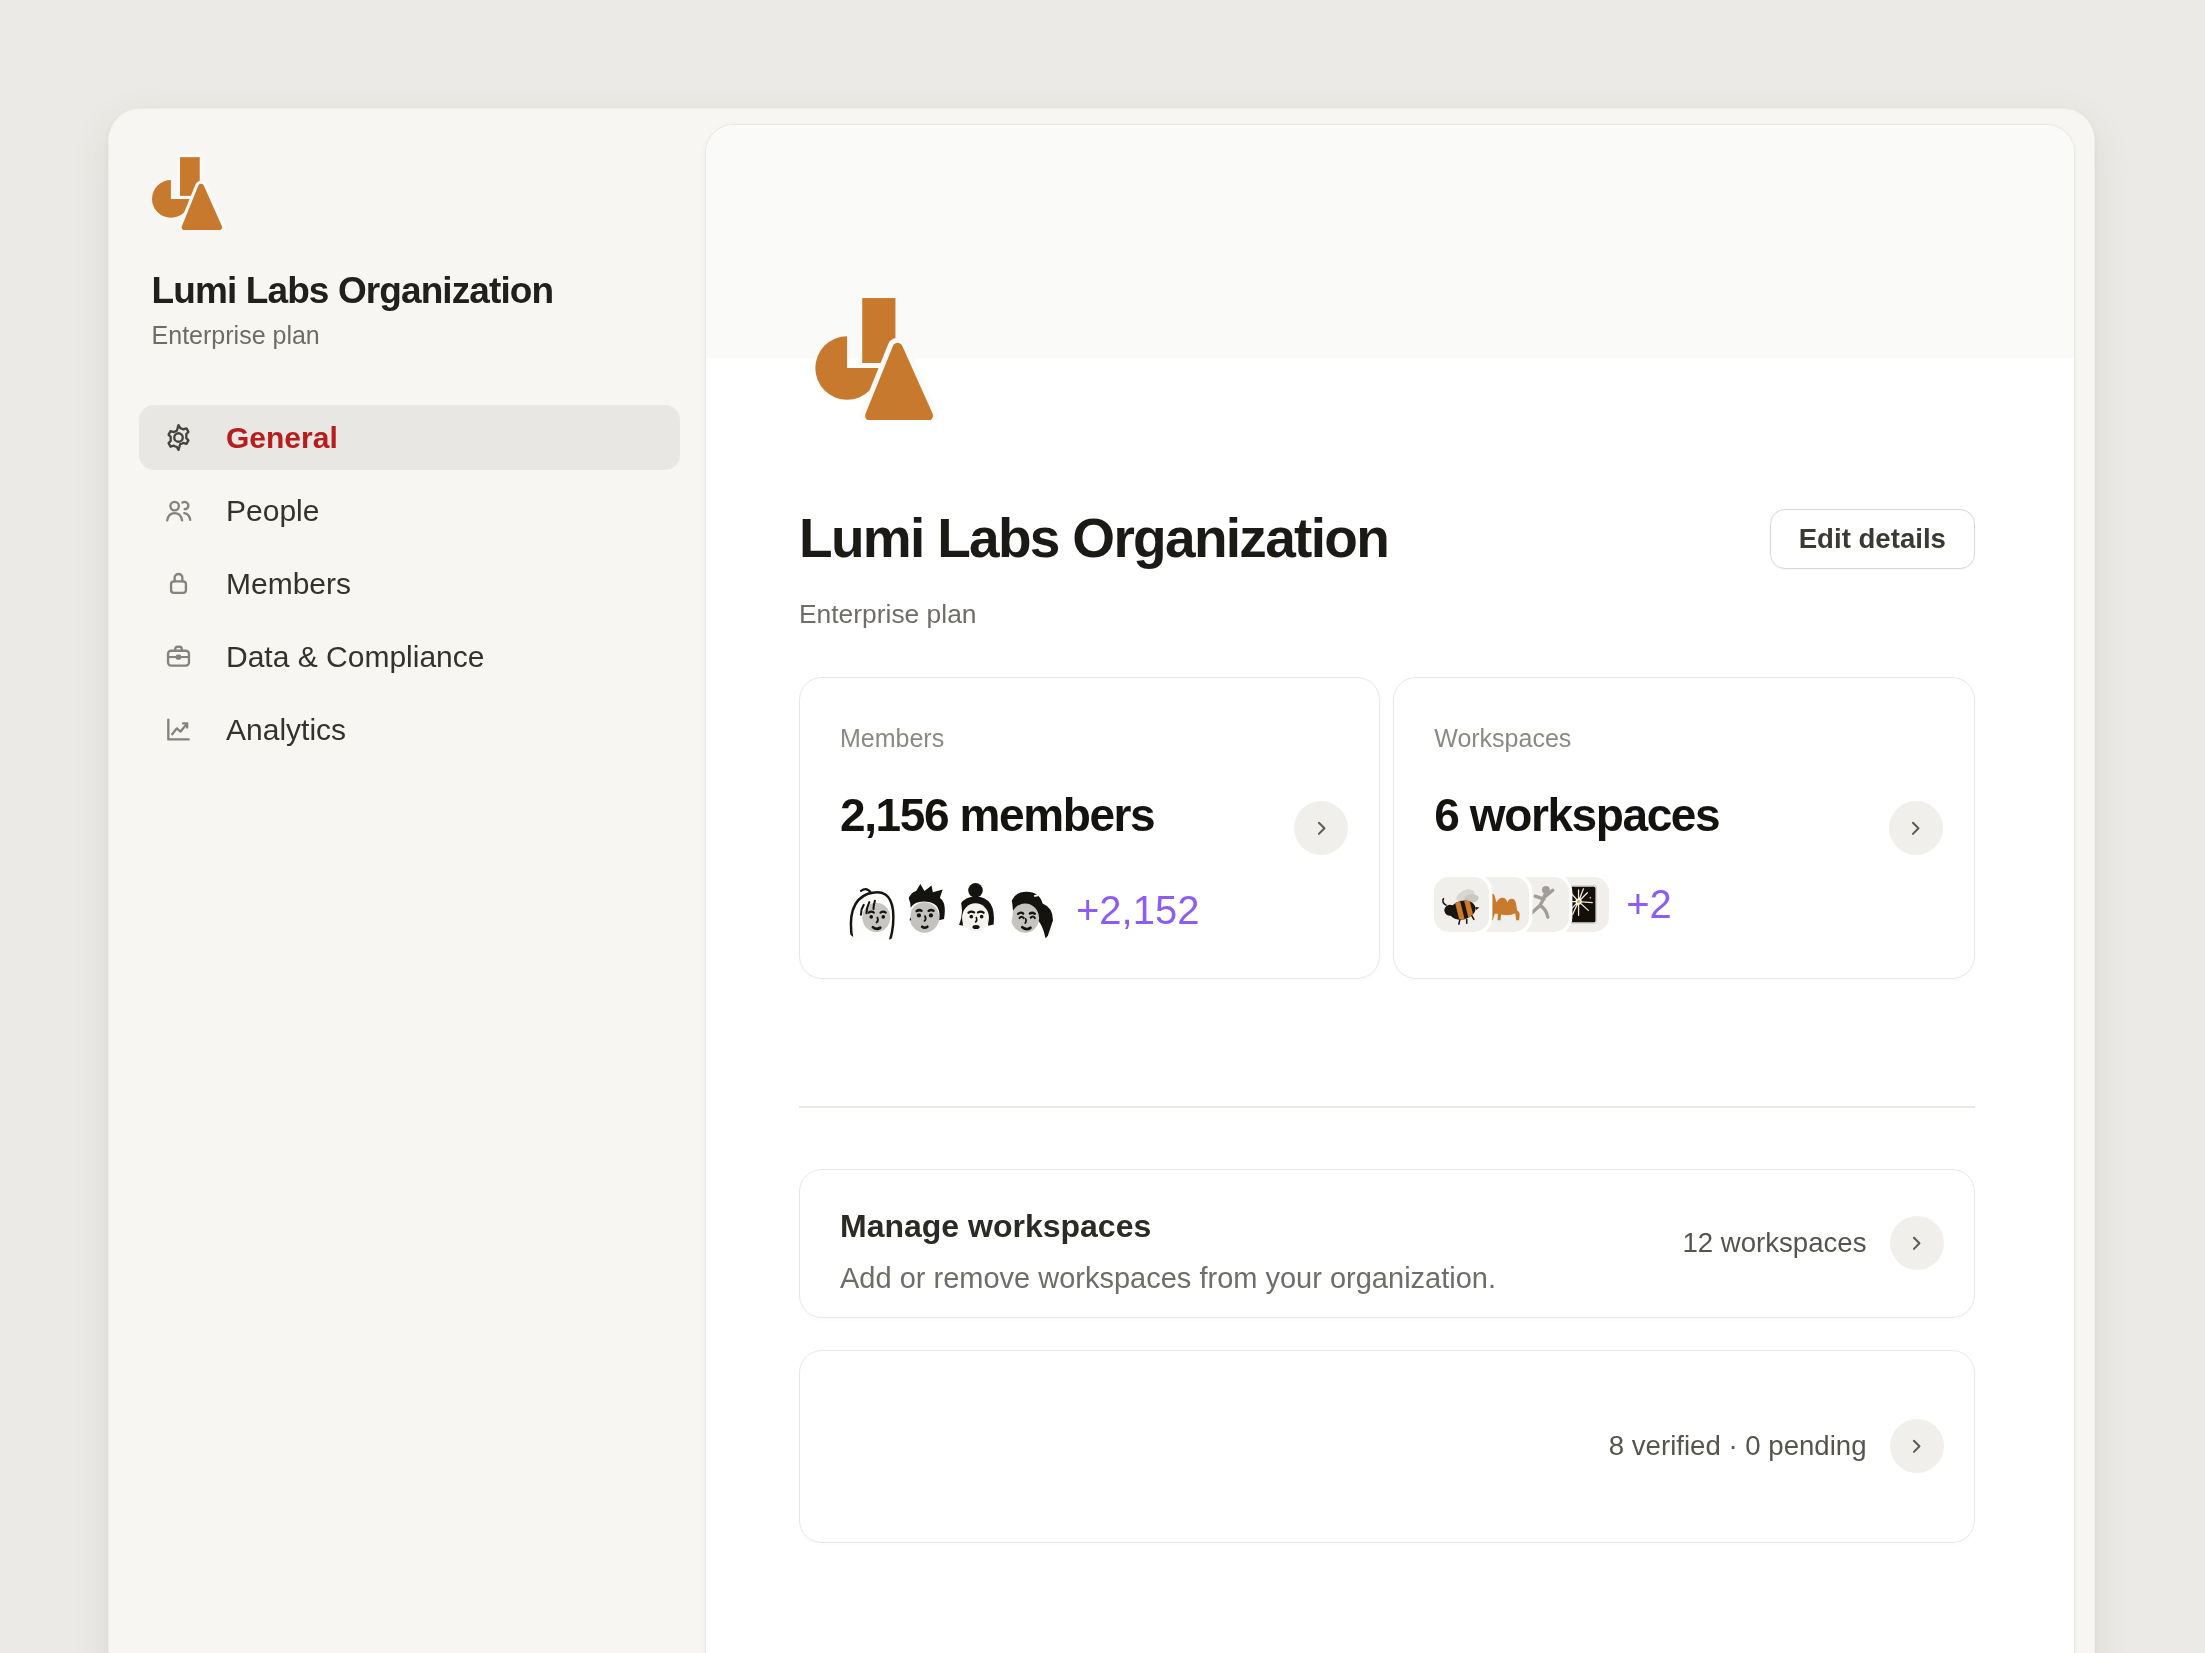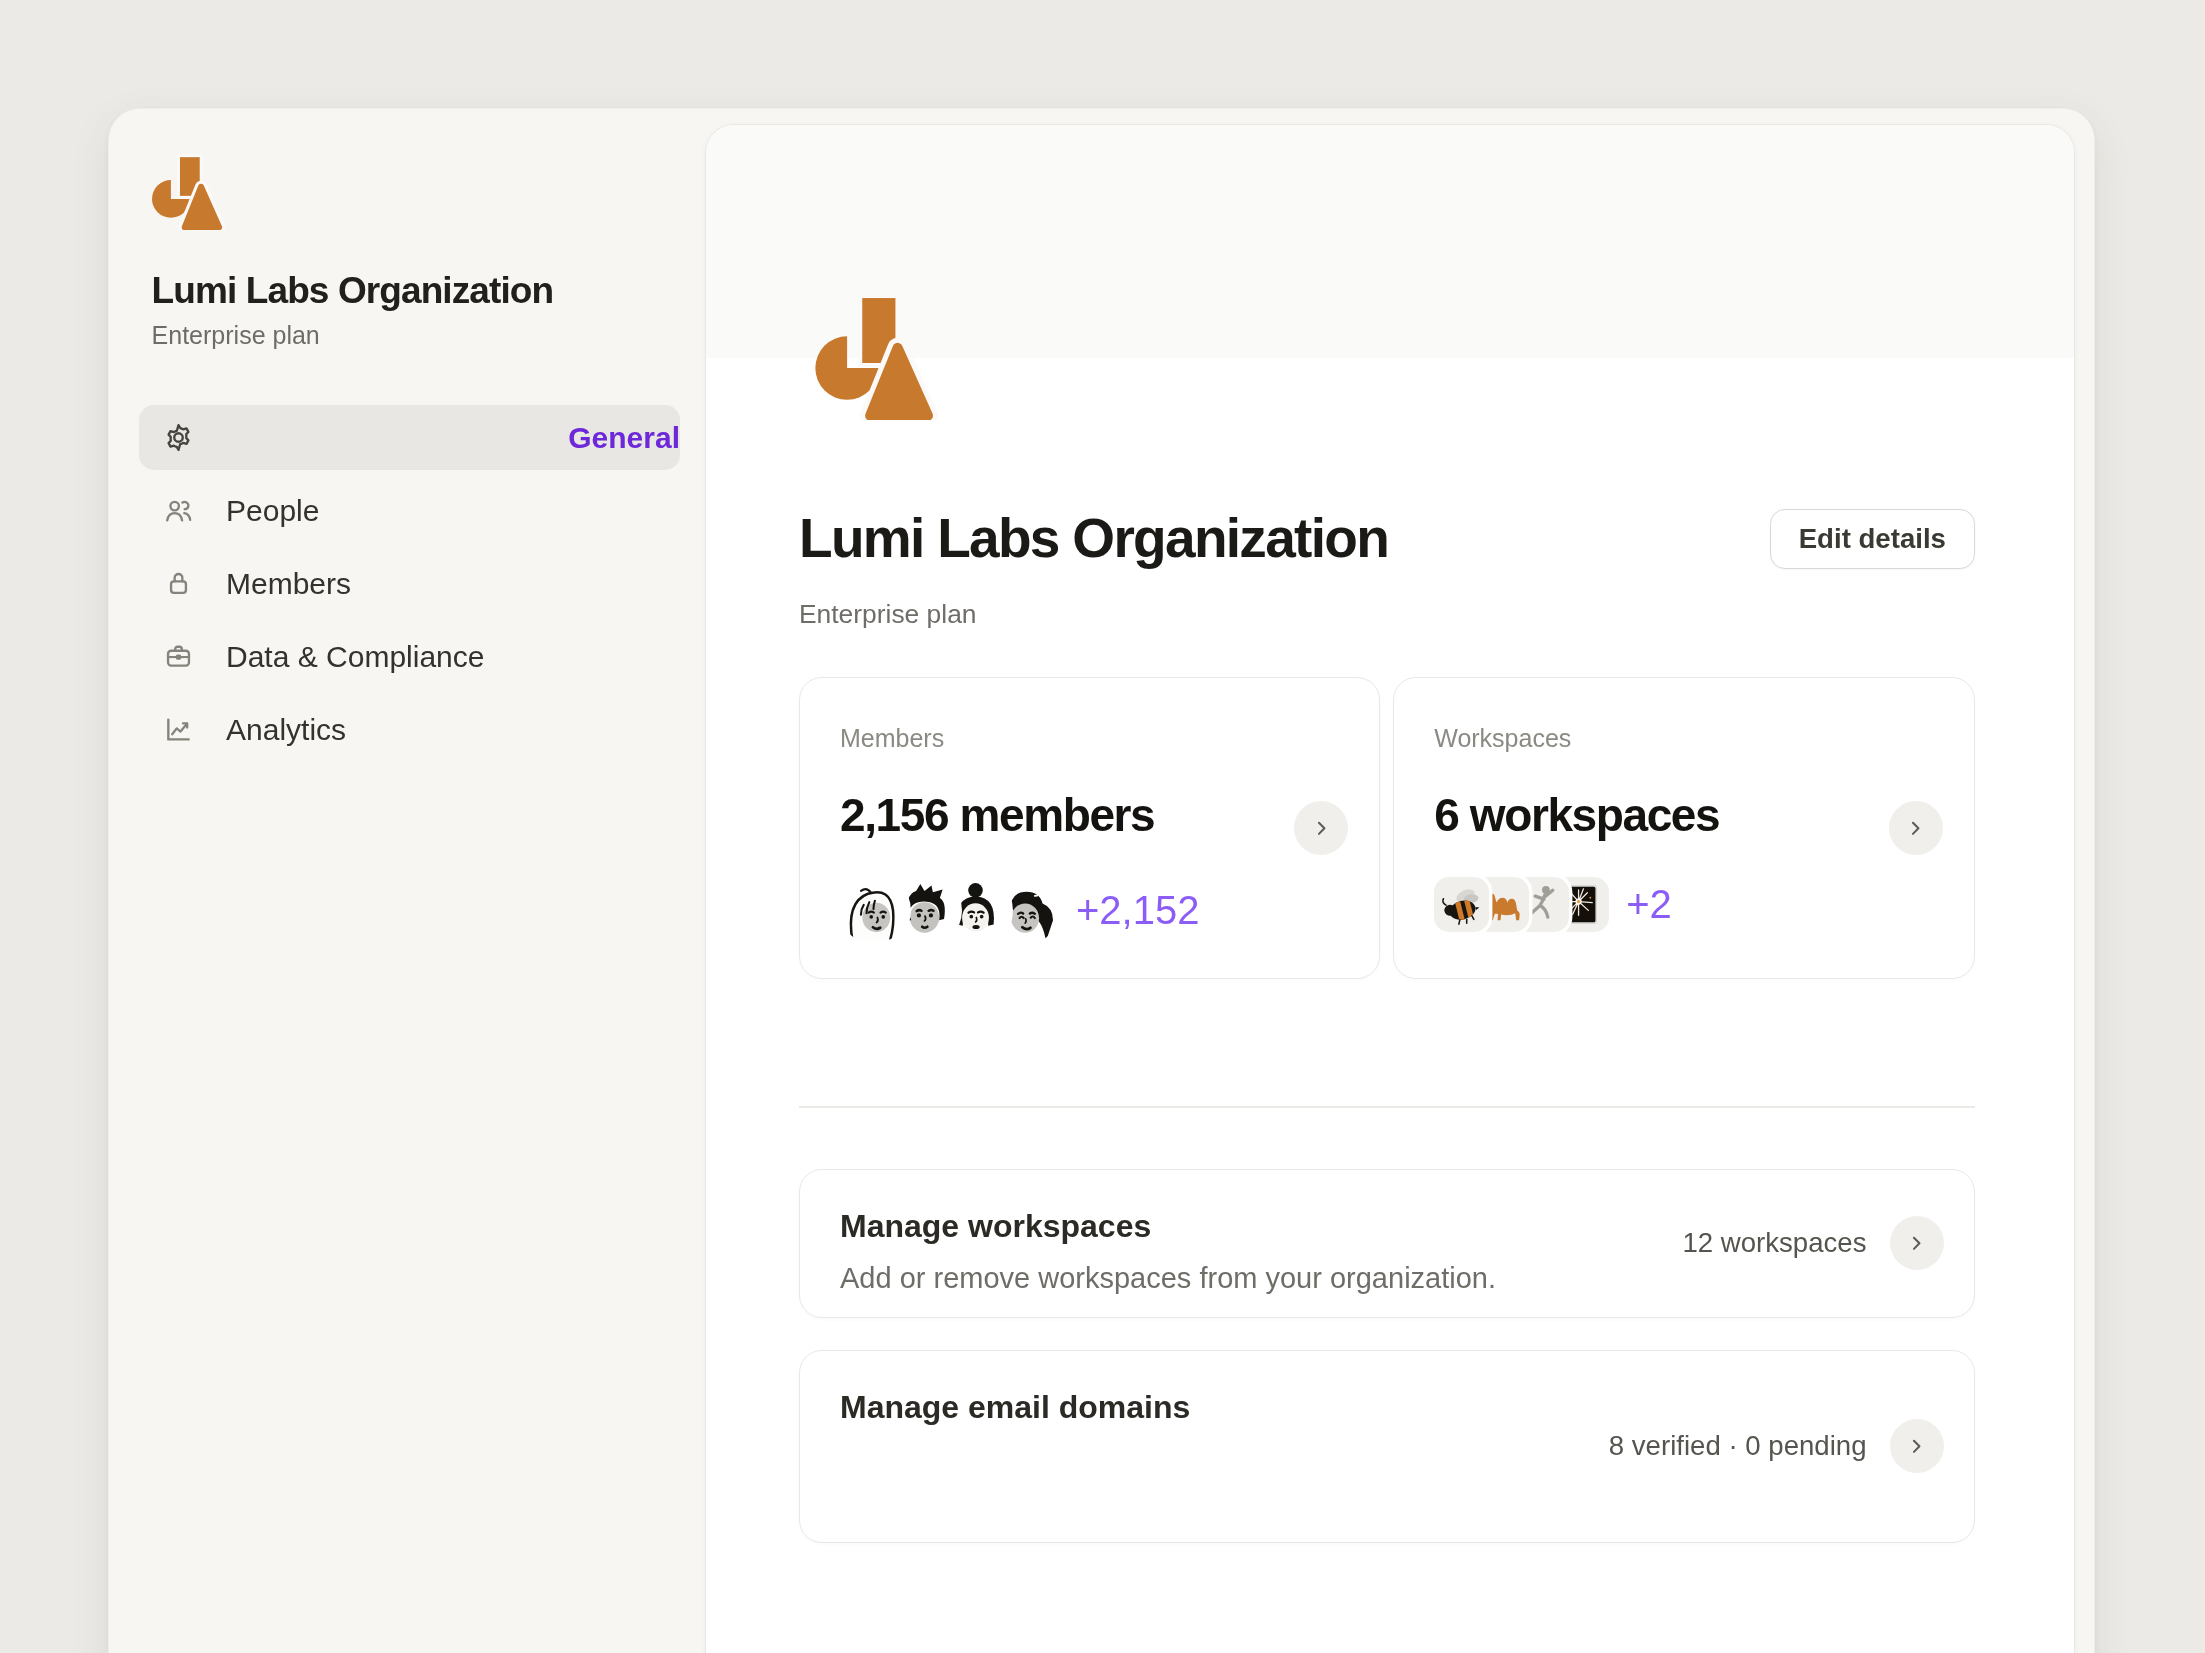--- a/index.html
+++ b/index.html
@@ -26,21 +26,21 @@
   .org-logo { width:86px; height:76px; display:block; }
   .org-name { margin-top:40px; font-size:37px; line-height:42px; font-weight:700; letter-spacing:-0.9px; color:#21201C; }
   .org-plan { margin-top:8px; font-size:25px; line-height:30px; color:#6E6C66; }
   .nav { margin-top:55px; }
   .nav-item {
     height:65px; border-radius:15px; display:flex; align-items:center;
     padding-left:23px; gap:31px; margin-bottom:8px;
     font-size:30px; font-weight:500; color:#33322C; cursor:pointer;
   }
   .nav-item .nav-icon { width:33px; height:33px; color:#85837B; flex:none; }
-  .nav-item.active { background:#E9E7E3; color:#6d28d9; font-weight:600;justify-content:space-between; }
+  .nav-item.active { background:#E9E7E3; color:#b91c1c; font-weight:600; }
   .nav-item.active .nav-icon { color:#45443D; }
 
   
   .panel {
     position:absolute; left:596px; top:15px; right:19.5px; height:1616px;
     background:#FFFFFF; border:1.1px solid #E9E7E3; border-radius:29px;
     box-shadow:0 1.1px 6.9px rgba(70,62,50,.04);
     overflow:hidden;
   }
   .band { position:absolute; left:0; top:0; right:0; height:233px; background:#FAFAF8; z-index:0; }
@@ -349,21 +349,20 @@
           <span class="row-meta">12 workspaces</span>
           <button class="chev-btn" style="position:static;transform:none">
             <svg viewBox="0 0 36 36" width="20.7" height="20.7">
                 <use href="#i-chevron"></use>
               </svg>
           </button>
         </div>
       </div>
 
       <div class="manage-card tall">
-        <div class="row-title">Manage email domains</div>
         <div class="row-right">
           <span class="row-meta">8 verified · 0 pending</span>
           <button class="chev-btn" style="position:static;transform:none">
             <svg viewBox="0 0 36 36" width="20.7" height="20.7">
                 <use href="#i-chevron"></use>
               </svg>
           </button>
         </div>
       </div>
 

